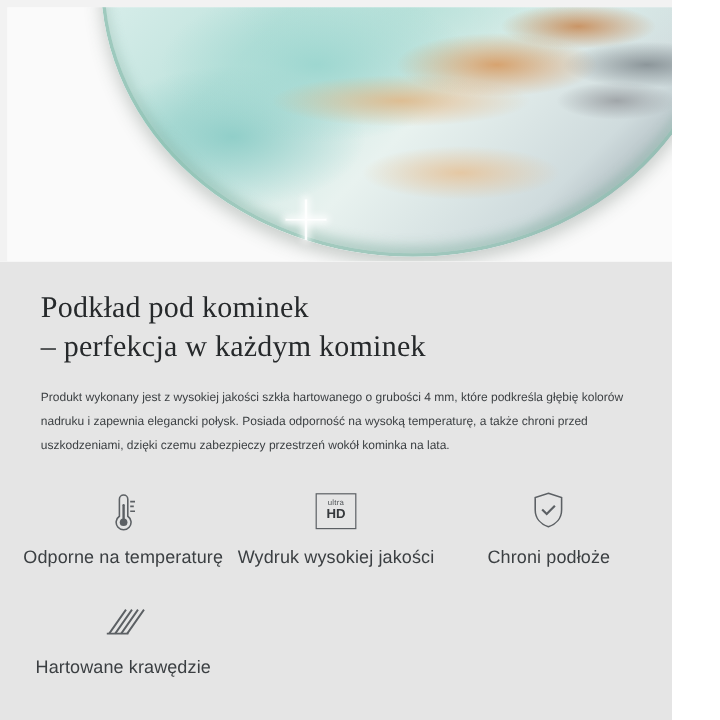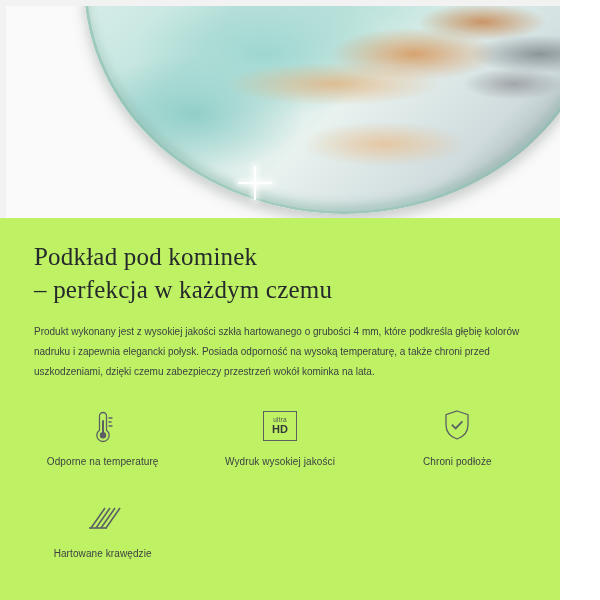--- a/index.html
+++ b/index.html
@@ -7,21 +7,21 @@
     width: 600px;
     height: 600px;
     background: #ffffff;
     font-family: "Liberation Sans", sans-serif;
     overflow: hidden;
   }
   .page {
     position: relative;
     width: 560px;
     height: 600px;
-    background: #bef264;
+    background: #e5e5e5;
     overflow: hidden;
   }
 
   
   .hero {
     position: relative;
     width: 600px;
     height: 218px;
     overflow: hidden;
     background: #ffffff;
@@ -126,21 +126,21 @@
     height: 86px;
   }
   .feature-icon {
     height: 44px;
     display: flex;
     align-items: center;
     justify-content: center;
   }
   .feature-label {
     margin-top: 8px;
-    font-size: 10px;
+    font-size: 15px;
     color: #3b3f42;
     text-align: center;
     letter-spacing: 0.1px;
   }
   .ico-stroke { stroke: #5c6064; fill: none; stroke-width: 1.3; }
   .ico-fill { fill: #5c6064; }
   .ultrahd {
     width: 34px; height: 30px;
     border: 1.3px solid #5c6064;
     display: flex; flex-direction: column;
@@ -162,21 +162,21 @@
 
         <div class="board-edge"></div>
       </div>
       <div class="sparkle"></div>
     </div>
   </div>
 
   <div class="content">
     <h1 class="headline">
       <span class="l1">Podkład pod kominek</span>
-      <span class="l2">– perfekcja w każdym czemu</span>
+      <span class="l2">– perfekcja w każdym kominek</span>
     </h1>
     <p class="paragraph">Produkt wykonany jest z wysokiej jakości szkła hartowanego o grubości 4 mm, które podkreśla głębię kolorów nadruku i zapewnia elegancki połysk. Posiada odporność na wysoką temperaturę, a także chroni przed uszkodzeniami, dzięki czemu zabezpieczy przestrzeń wokół kominka na lata.</p>
   </div>
 
   <div class="features">
 
     <div class="feature">
       <div class="feature-icon">
         <svg width="34" height="40" viewBox="0 0 34 40">
           <path class="ico-stroke" d="M17 6.5a3.5 3.5 0 0 1 3.5 3.5v14.2a6.2 6.2 0 1 1-7 0V10A3.5 3.5 0 0 1 17 6.5z"></path>

